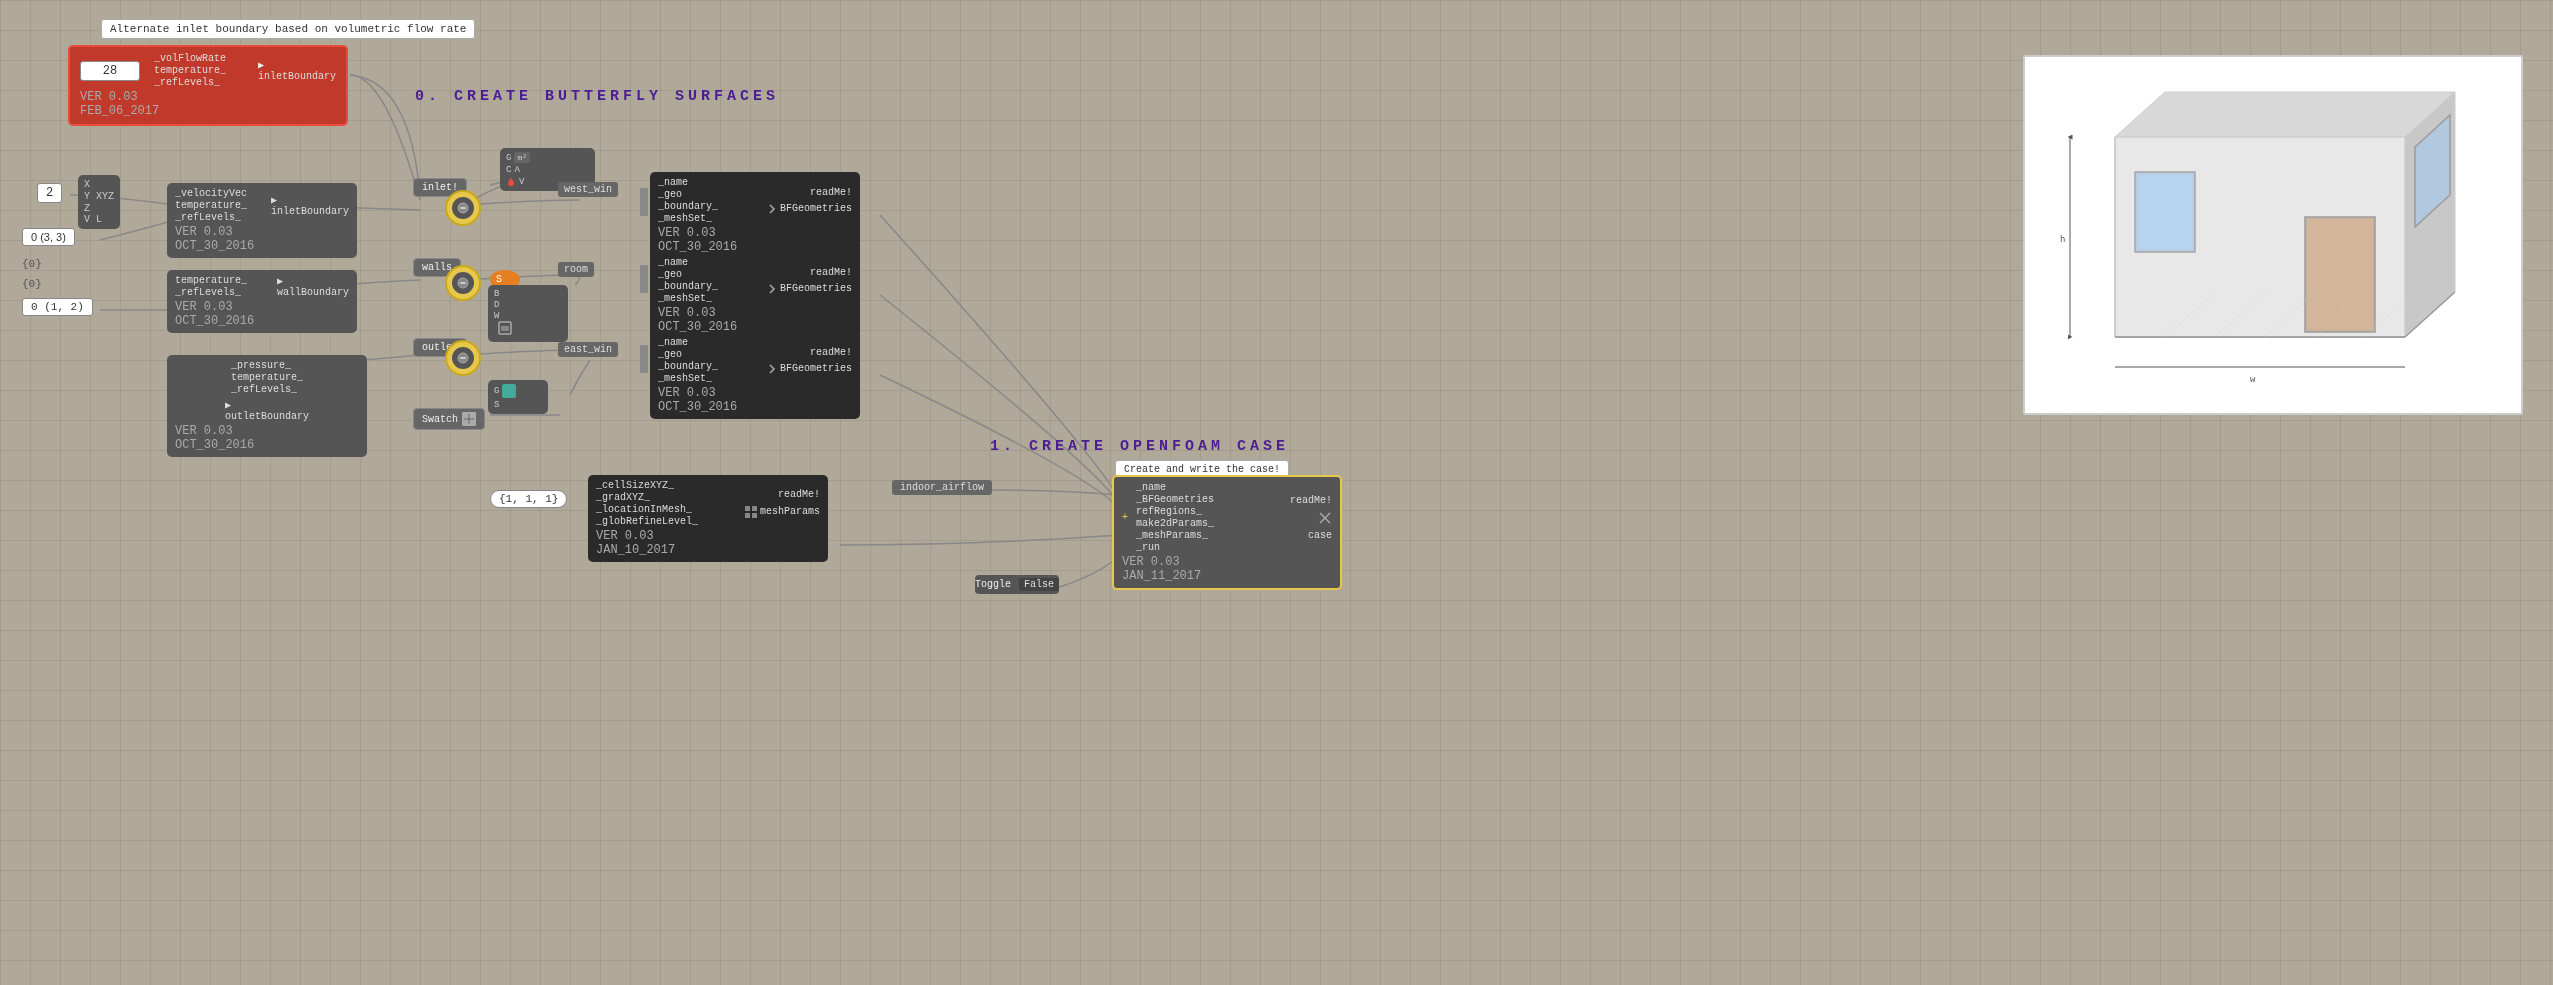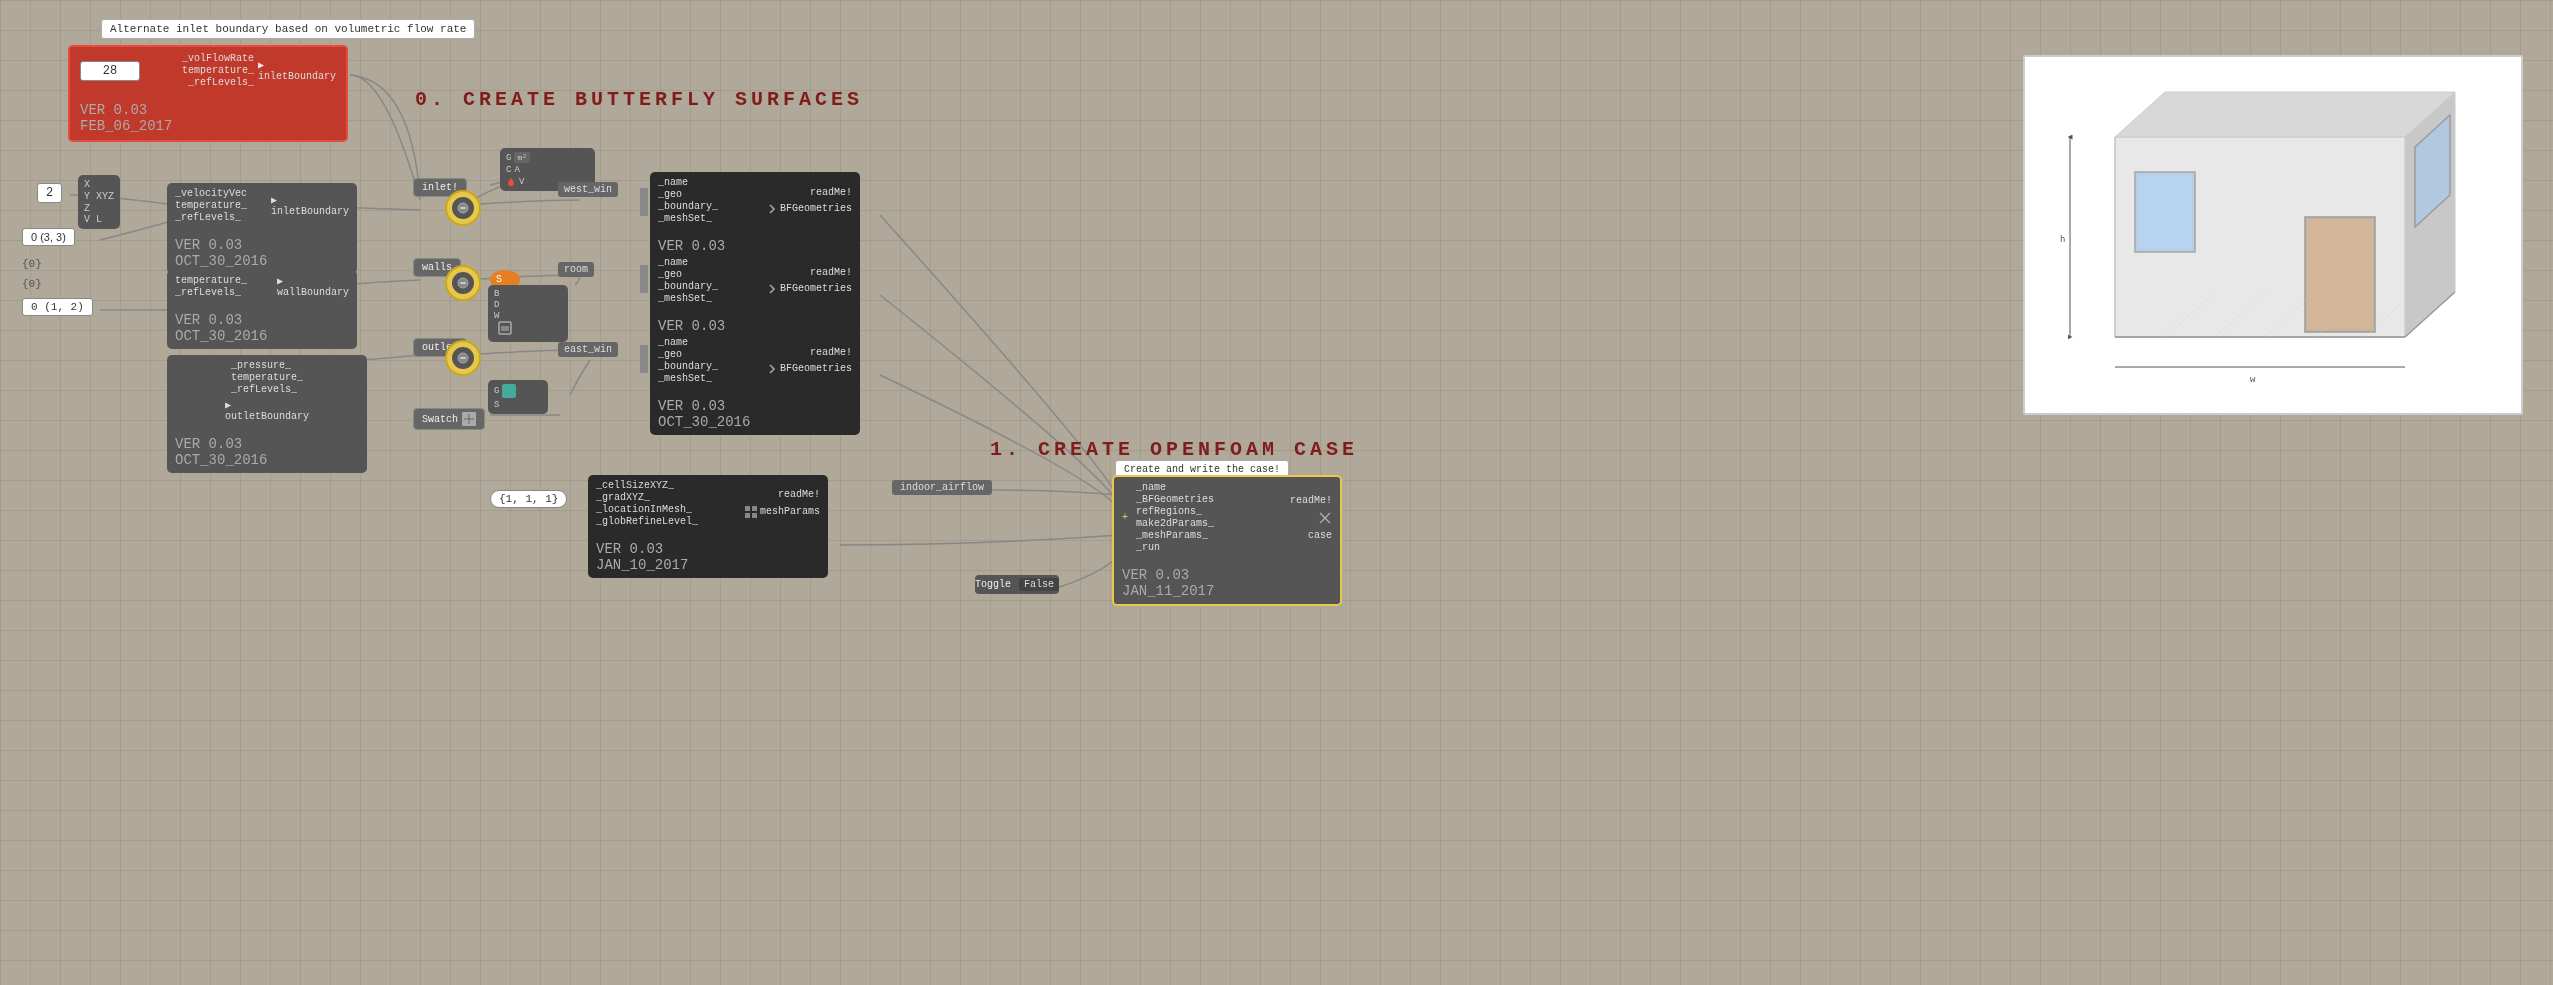--- a/index.html
+++ b/index.html
@@ -34,24 +34,24 @@
       padding: 3px 8px;
       font-size: 11px;
       color: #333;
       font-family: 'Courier New', monospace;
       white-space: nowrap;
     }
 
     
     .section-heading {
       position: absolute;
-      font-size: 20px;
+      font-size: 15px;
       font-weight: bold;
       letter-spacing: 4px;
-      color: #7f1d1d;
+      color: #4c1d95;
       font-family: 'Courier New', monospace;
     }
 
     
     .connections {
       position: absolute;
       top: 0; left: 0;
       width: 2553px;
       height: 985px;
       pointer-events: none;
@@ -78,23 +78,23 @@
       border: 2px solid #e74c3c;
     }
 
     .node-title {
       font-size: 10px;
       color: #ddd;
       display: block;
       white-space: nowrap;
     }
     .node-ver {
-      font-size: 14px;
+      font-size: 12px;
       color: #aaa;
-      margin-top: 14px;
+      margin-top: 2px;
     }
 
     
     .btn-node {
       position: absolute;
       background: #666;
       border-radius: 4px;
       padding: 3px 8px;
       font-size: 10px;
       color: #eee;
@@ -217,21 +217,21 @@
   <path d="M570,395 Q580,375 590,360" stroke="#888" stroke-width="1.5" fill="none"></path>
 
   <path d="M490,415 Q530,415 560,415" stroke="#888" stroke-width="1.5" fill="none"></path>
 </svg>
 
 <div class="tooltip-box" style="top:19px; left:101px;">Alternate inlet boundary based on volumetric flow rate</div>
 
 <div class="node-box red-bg" style="top:45px; left:68px; width:280px; padding:6px 10px;">
   <div class="flex-row" style="justify-content:space-between">
     <div class="node-white-input" style="width:60px; background:white; color:#333; border:1px solid #888; border-radius:3px; padding:2px 6px; font-size:12px; text-align:center;">28</div>
-    <div class="flex-col" style="flex:1; margin-left:22px;text-align:right;">
+    <div class="flex-col" style="flex:1; margin-left:10px;">
       <span class="node-title">_volFlowRate</span>
       <span class="node-title">temperature_</span>
       <span class="node-title">_refLevels_</span>
     </div>
     <div>
       <span style="color:#eee; font-size:10px;">▶</span>
       <span class="node-title">inletBoundary</span>
     </div>
   </div>
   <div class="node-ver">

